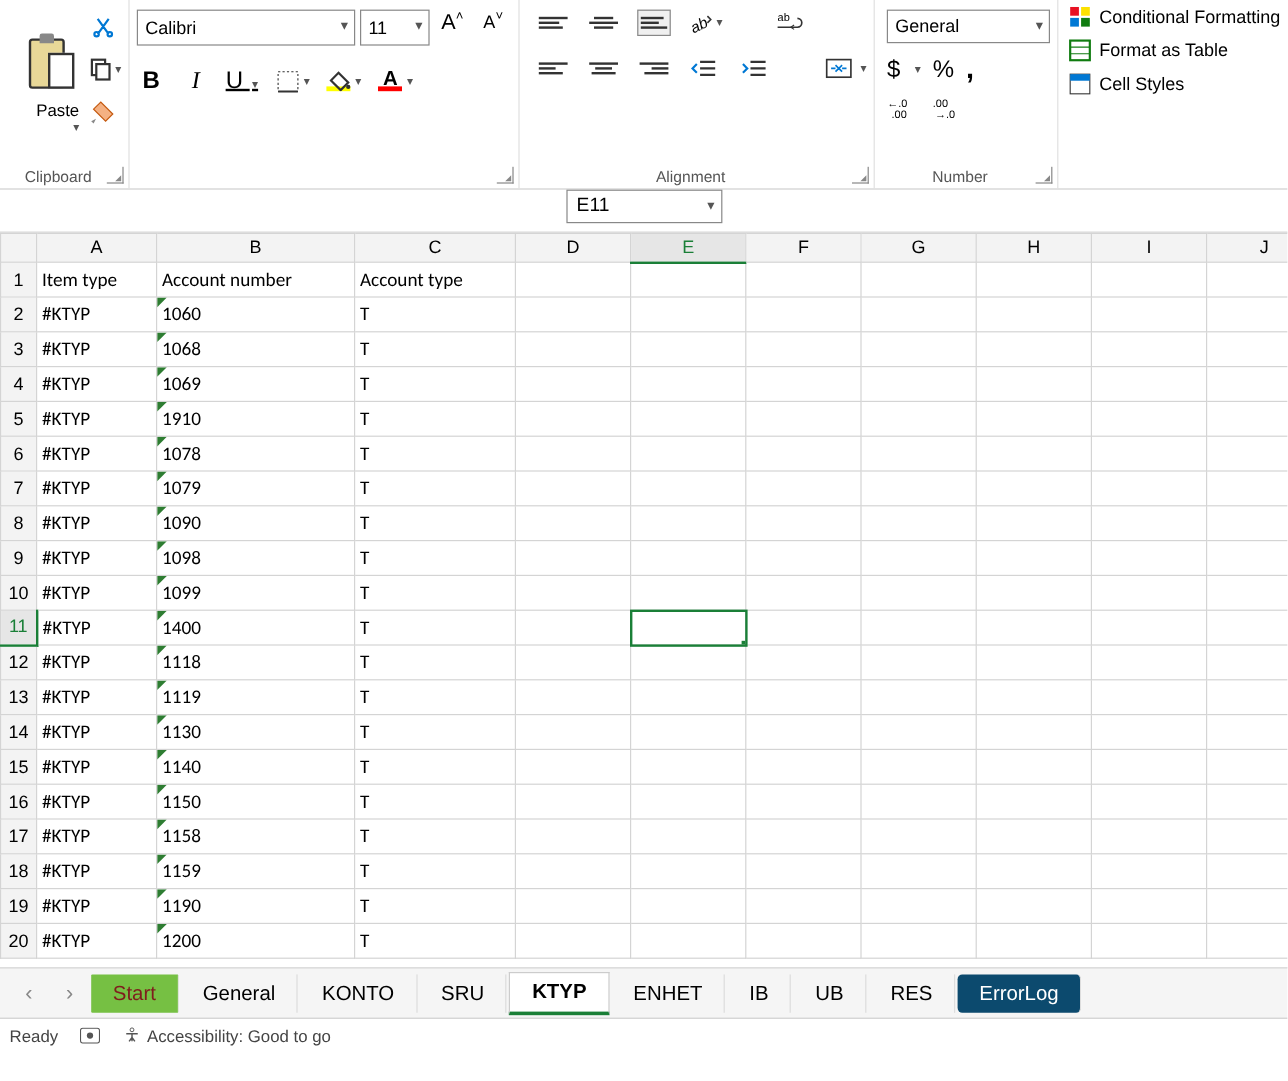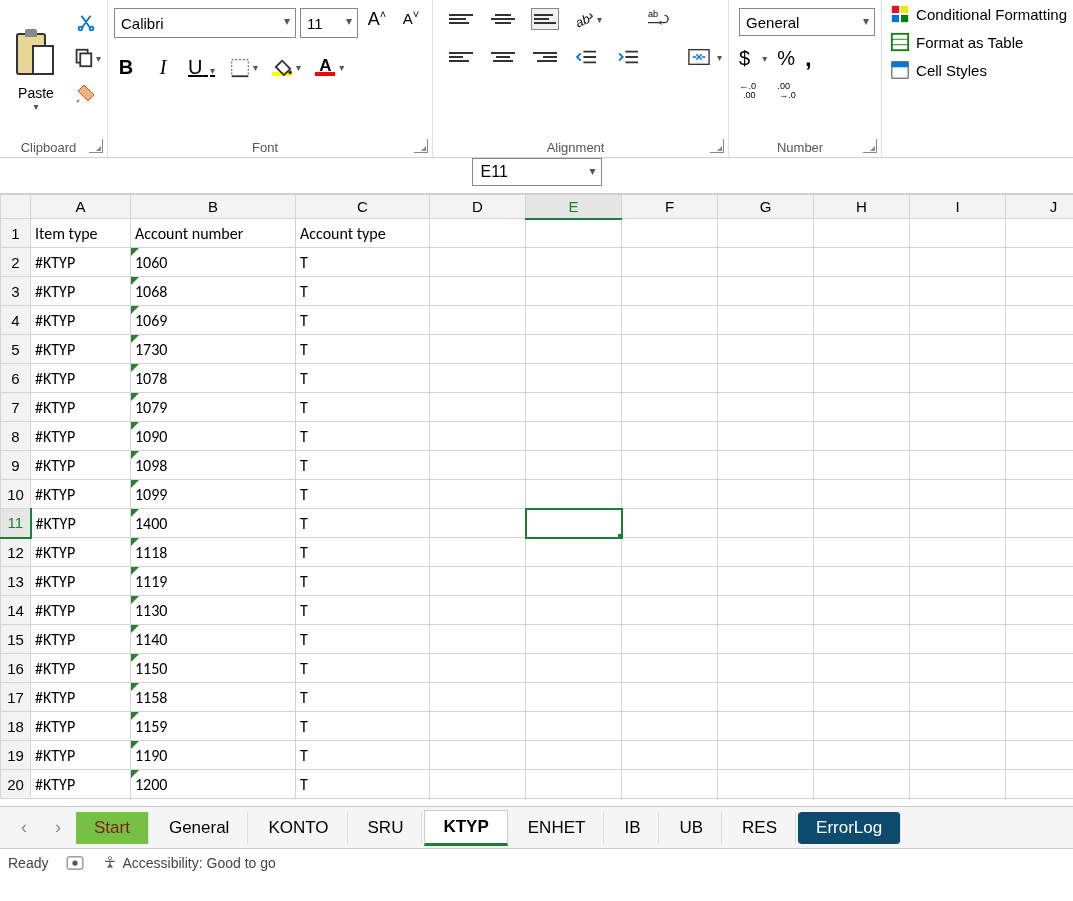--- a/index.html
+++ b/index.html
@@ -60,21 +60,21 @@
   height: 0;
   border-left: 5px solid transparent;
   border-bottom: 5px solid #888;
 }
 
 
 .clipboard-group { width: 150px; }
 .paste-btn {
   display: flex;
   flex-direction: column;
-  align-items: center;
+  align-items: flex-end;
   justify-content: flex-end;
   width: 60px;
   height: 108px;
   cursor: pointer;
   padding-top: 8px;
 }
 .paste-icon {
   width: 44px;
   height: 52px;
   position: relative;
@@ -355,21 +355,20 @@
         <span class="chev">▾</span>
       </span>
       <span class="fontcolor-btn">
         <span style="position:relative; display:inline-block; width:22px; height:20px;">
           <span style="position:absolute;top:-2px;left:4px;font-size:17px;font-weight:bold">A</span>
           <span class="fontcolor-swatch"></span>
         </span>
         <span class="chev">▾</span>
       </span>
     </div>
-    <div class="group-label">Font</div>
     <div class="dialog-launcher"></div>
   </div>
 
   <div class="ribbon-group align-group">
     <div class="align-row">
       <div class="align-icon">
           <span style="width:100%"></span>
           <span style="width:70%"></span>
           <span style="width:85%"></span>
         </div>
@@ -587,21 +586,21 @@
           <td></td>
           <td></td>
           <td></td>
           <td></td>
           <td></td>
           <td></td>
         </tr>
         <tr>
           <th>5</th>
           <td>#KTYP</td>
-          <td class="green-tri">1730</td>
+          <td class="green-tri">1910</td>
           <td>T</td>
           <td></td>
           <td></td>
           <td></td>
           <td></td>
           <td></td>
           <td></td>
           <td></td>
         </tr>
         <tr>

